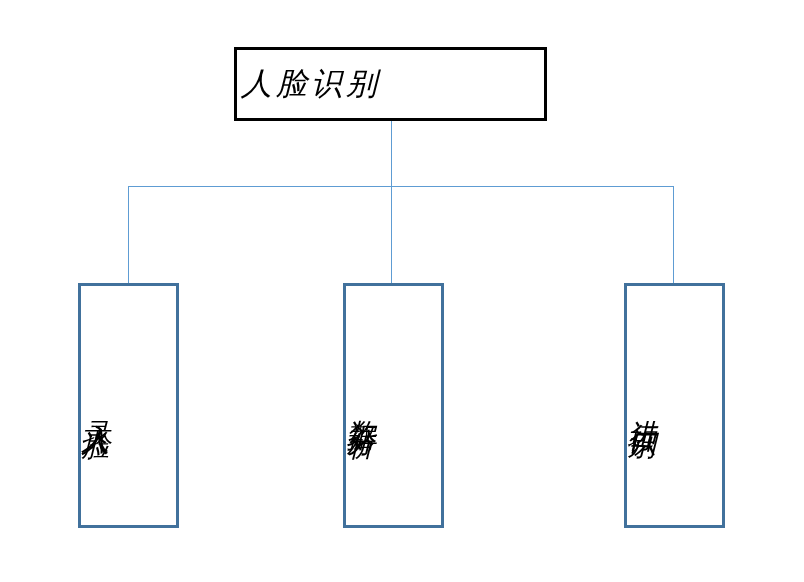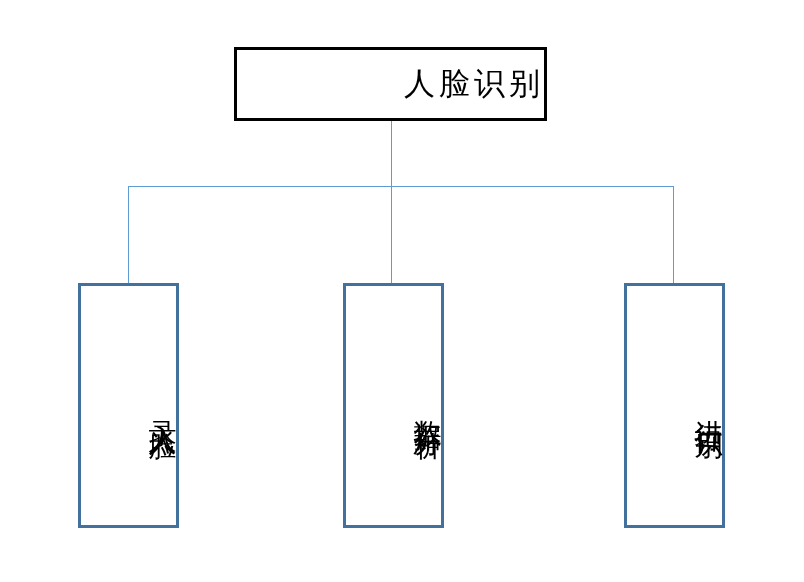--- a/index.html
+++ b/index.html
@@ -19,22 +19,23 @@
     width: 804px;
     height: 582px;
     background: var(--background);
     overflow: hidden;
   }
   .node {
     position: absolute;
     background: var(--background);
     display: flex;
     align-items: center;
-    justify-content: flex-end;
+    justify-content: flex-start;
     color: var(--text);
+    font-style: italic;
   }
   .node-root {
     left: 234px; top: 47px;
     width: 313px; height: 74px;
     border: 3px solid var(--root-border);
     font-size: 31px;
     letter-spacing: 4px;
     text-indent: 4px; 
   }
   .node-child {

